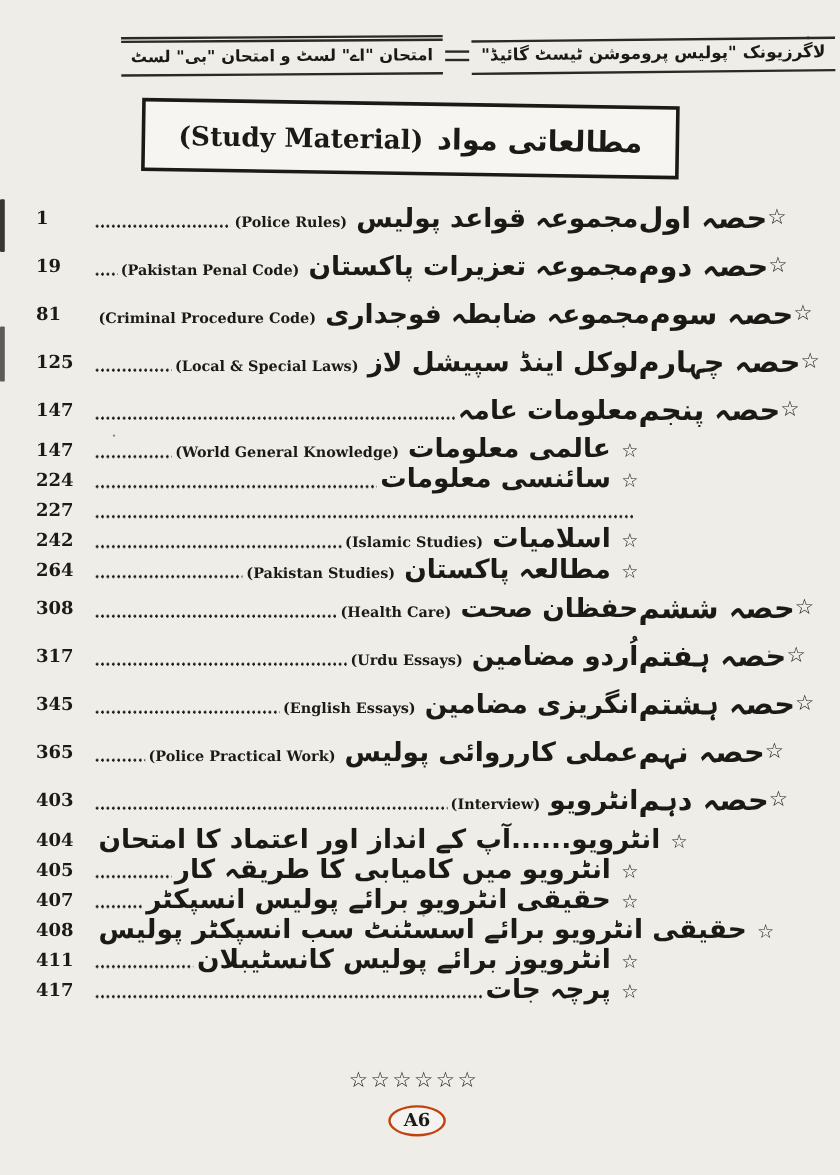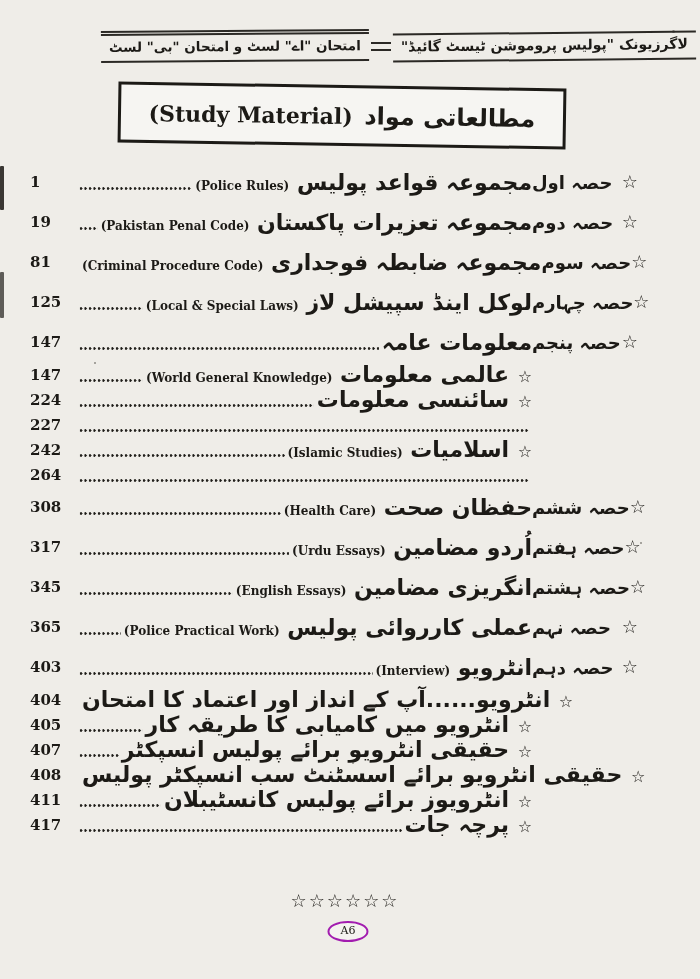--- a/index.html
+++ b/index.html
@@ -74,33 +74,33 @@
     font-weight:bold;flex:0 0 auto;
   }
   .t-ur{font-size:22px;}
   .t-en{font-family:"DejaVu Serif",serif;font-size:12px;padding-inline-start:2px;}
   .t-en:empty,.substar:empty,.part-label:empty,.star:empty{display:none;}
   .substar{font-size:16px;padding-inline-end:3px;}
   .right-col{
     flex:0 0 auto;width:168px;box-sizing:border-box;padding-right:62px;
     display:flex;justify-content:space-between;align-items:center;
   }
-  .part-label{font-size:18px;font-weight:bold;white-space:nowrap;direction:rtl;}
+  .part-label{font-size:24px;font-weight:bold;white-space:nowrap;direction:rtl;}
   .star{font-size:18px;line-height:1;}
 
   
   .footer-stars{
     position:absolute;top:890px;left:0;width:690px;text-align:center;
     font-size:18px;letter-spacing:2px;
   }
   .badge{
     position:absolute;top:921px;left:50%;transform:translateX(-55%);
-    border:2px solid #a21caf;border-radius:50%;
+    border:2px solid #c2410c;border-radius:50%;
     padding:1px 11px 3px;
-    font-family:"DejaVu Serif",serif;font-weight:normal;font-size:11px;
+    font-family:"DejaVu Serif",serif;font-weight:bold;font-size:15px;
     background:rgba(252,252,250,.4);
   }
 </style>
 </head>
 <body style="background: rgb(239, 237, 232); color: rgb(28, 26, 22);">
 
 <div class="page">
 
   <div class="edge-mark m1"></div>
   <div class="edge-mark m2"></div>
@@ -231,20 +231,25 @@
       <span class="t-en">(Islamic Studies)</span>
     </span>
     <span class="right-col">
       
       
     </span>
   </div>
       <div class="row sub">
     <span class="pg">264</span>
     <span class="dots"></span>
+    <span class="title" dir="rtl">
+      <span class="substar">☆</span>
+      <span class="t-ur">مطالعہ پاکستان</span>
+      <span class="t-en">(Pakistan Studies)</span>
+    </span>
     <span class="right-col">
       
       
     </span>
   </div>
       <div class="row main">
     <span class="pg">308</span>
     <span class="dots"></span>
     <span class="title" dir="rtl">
       

